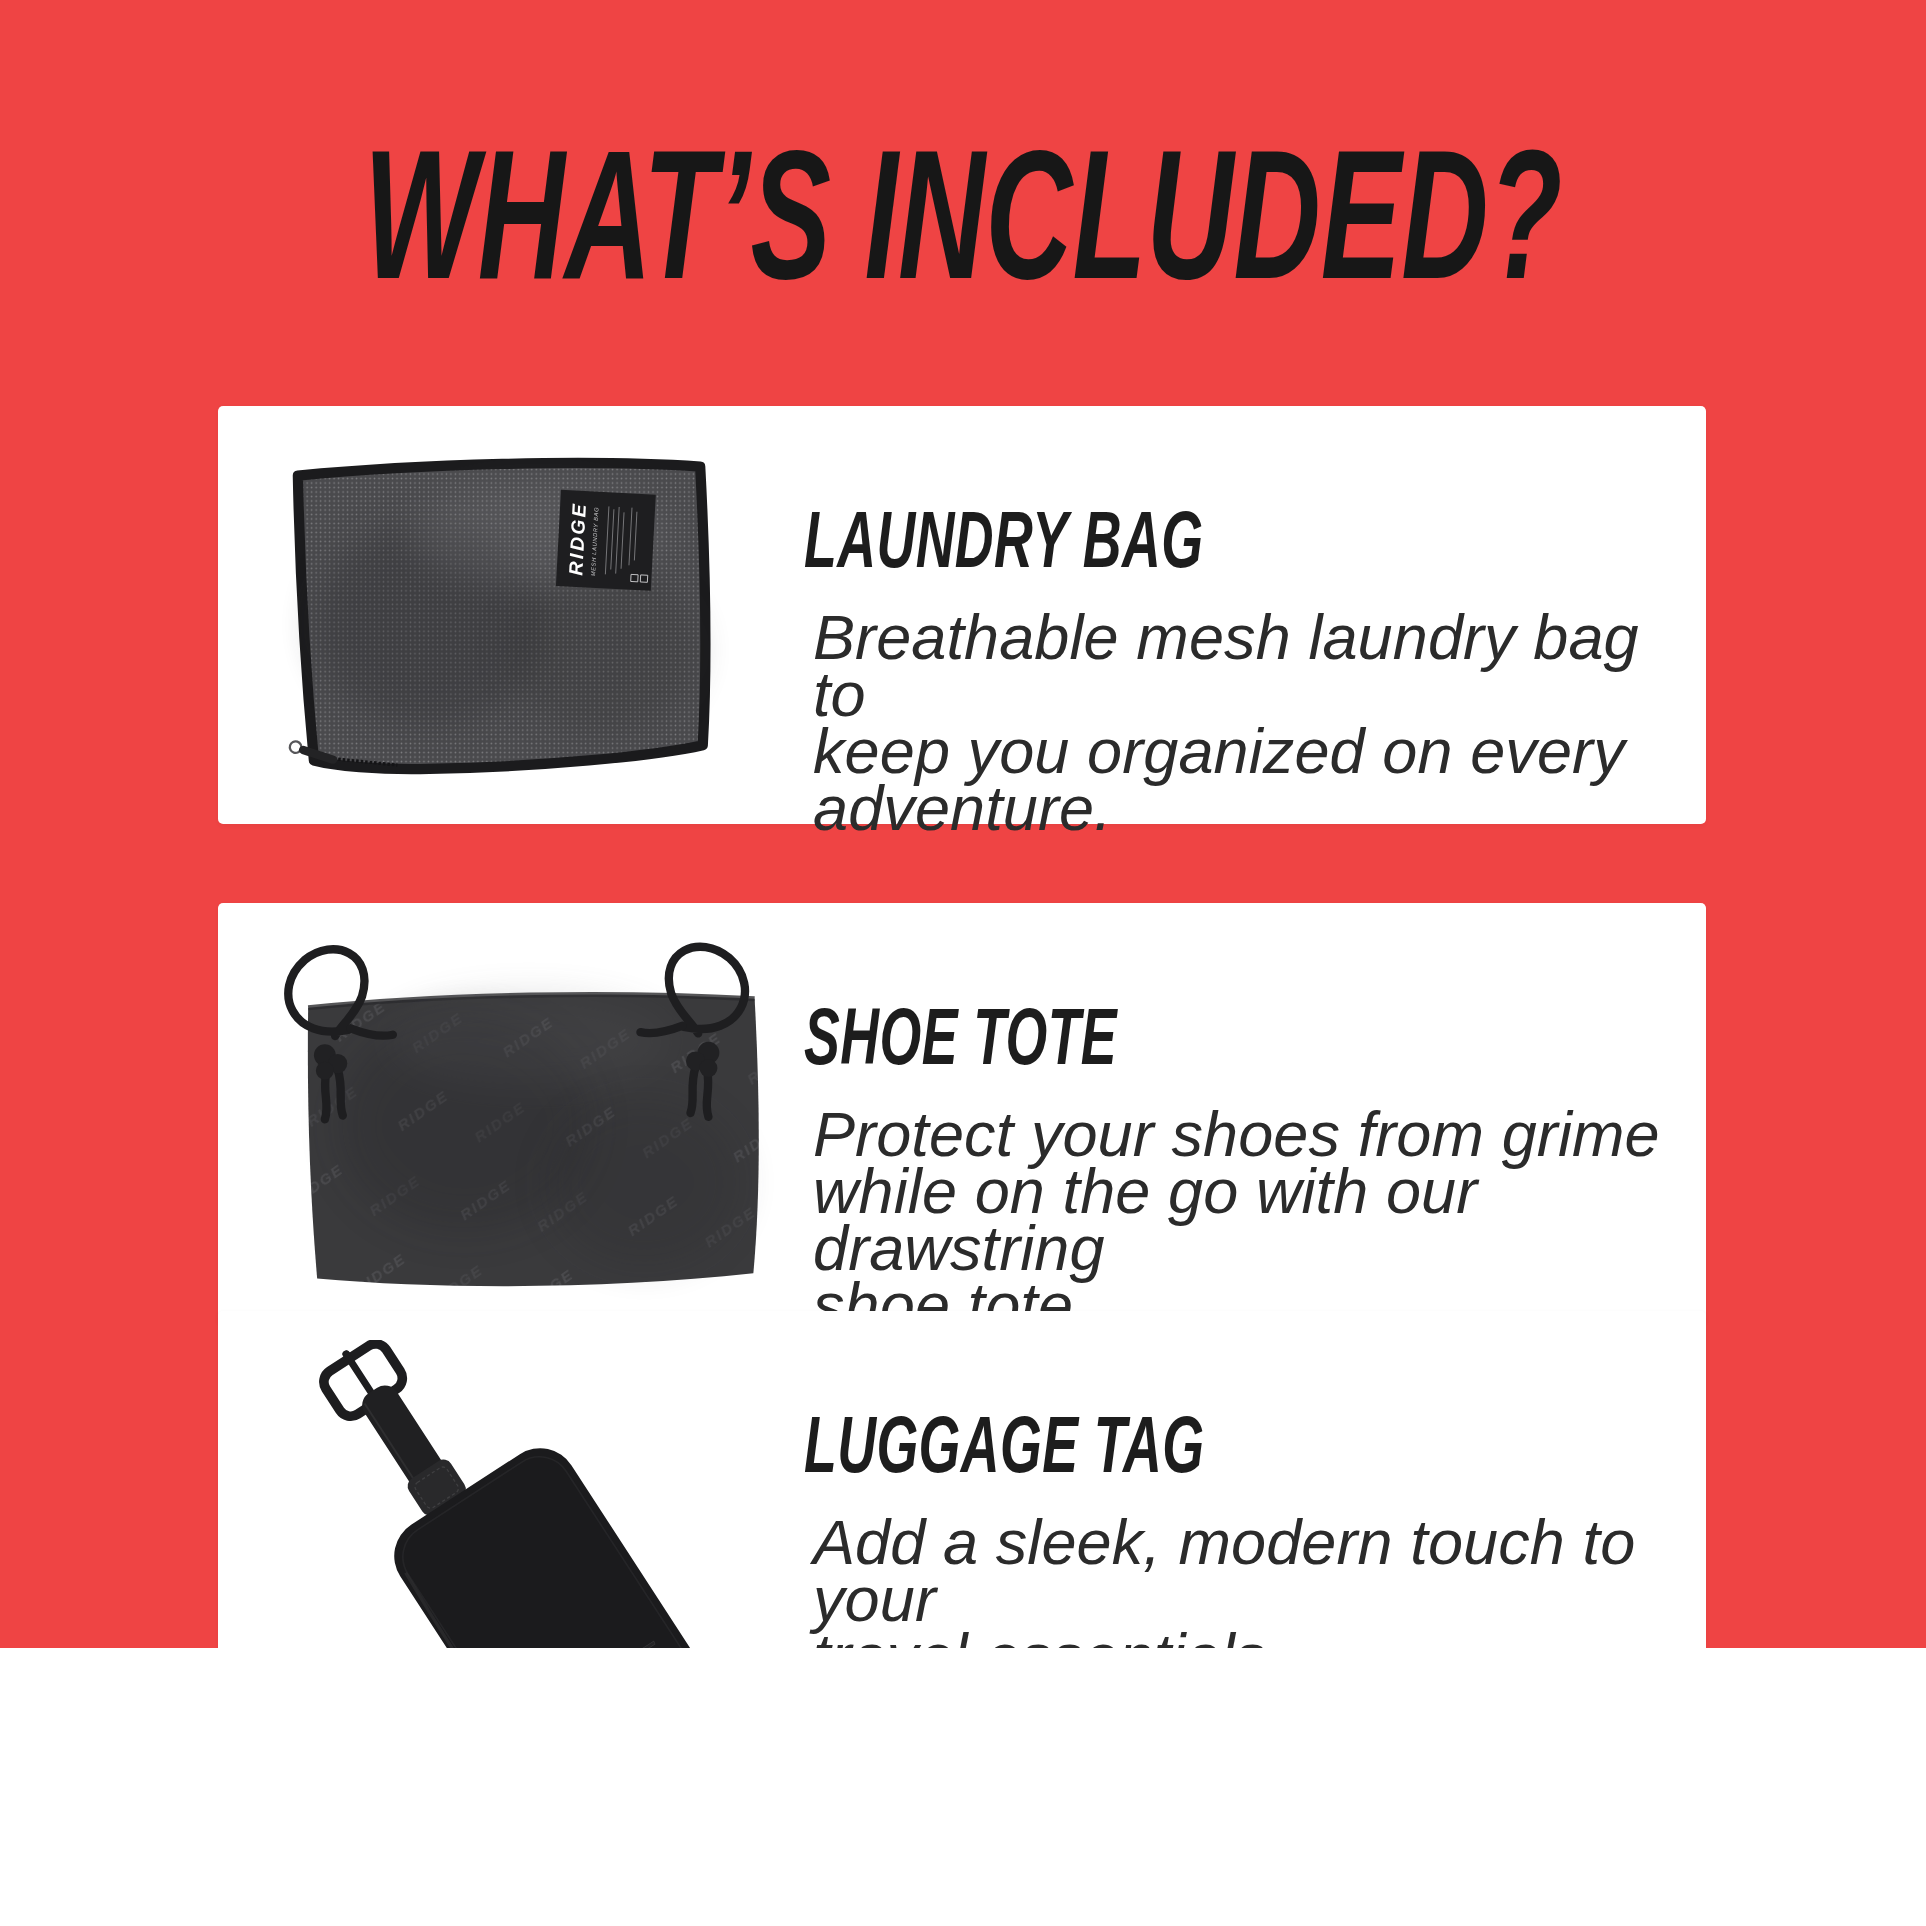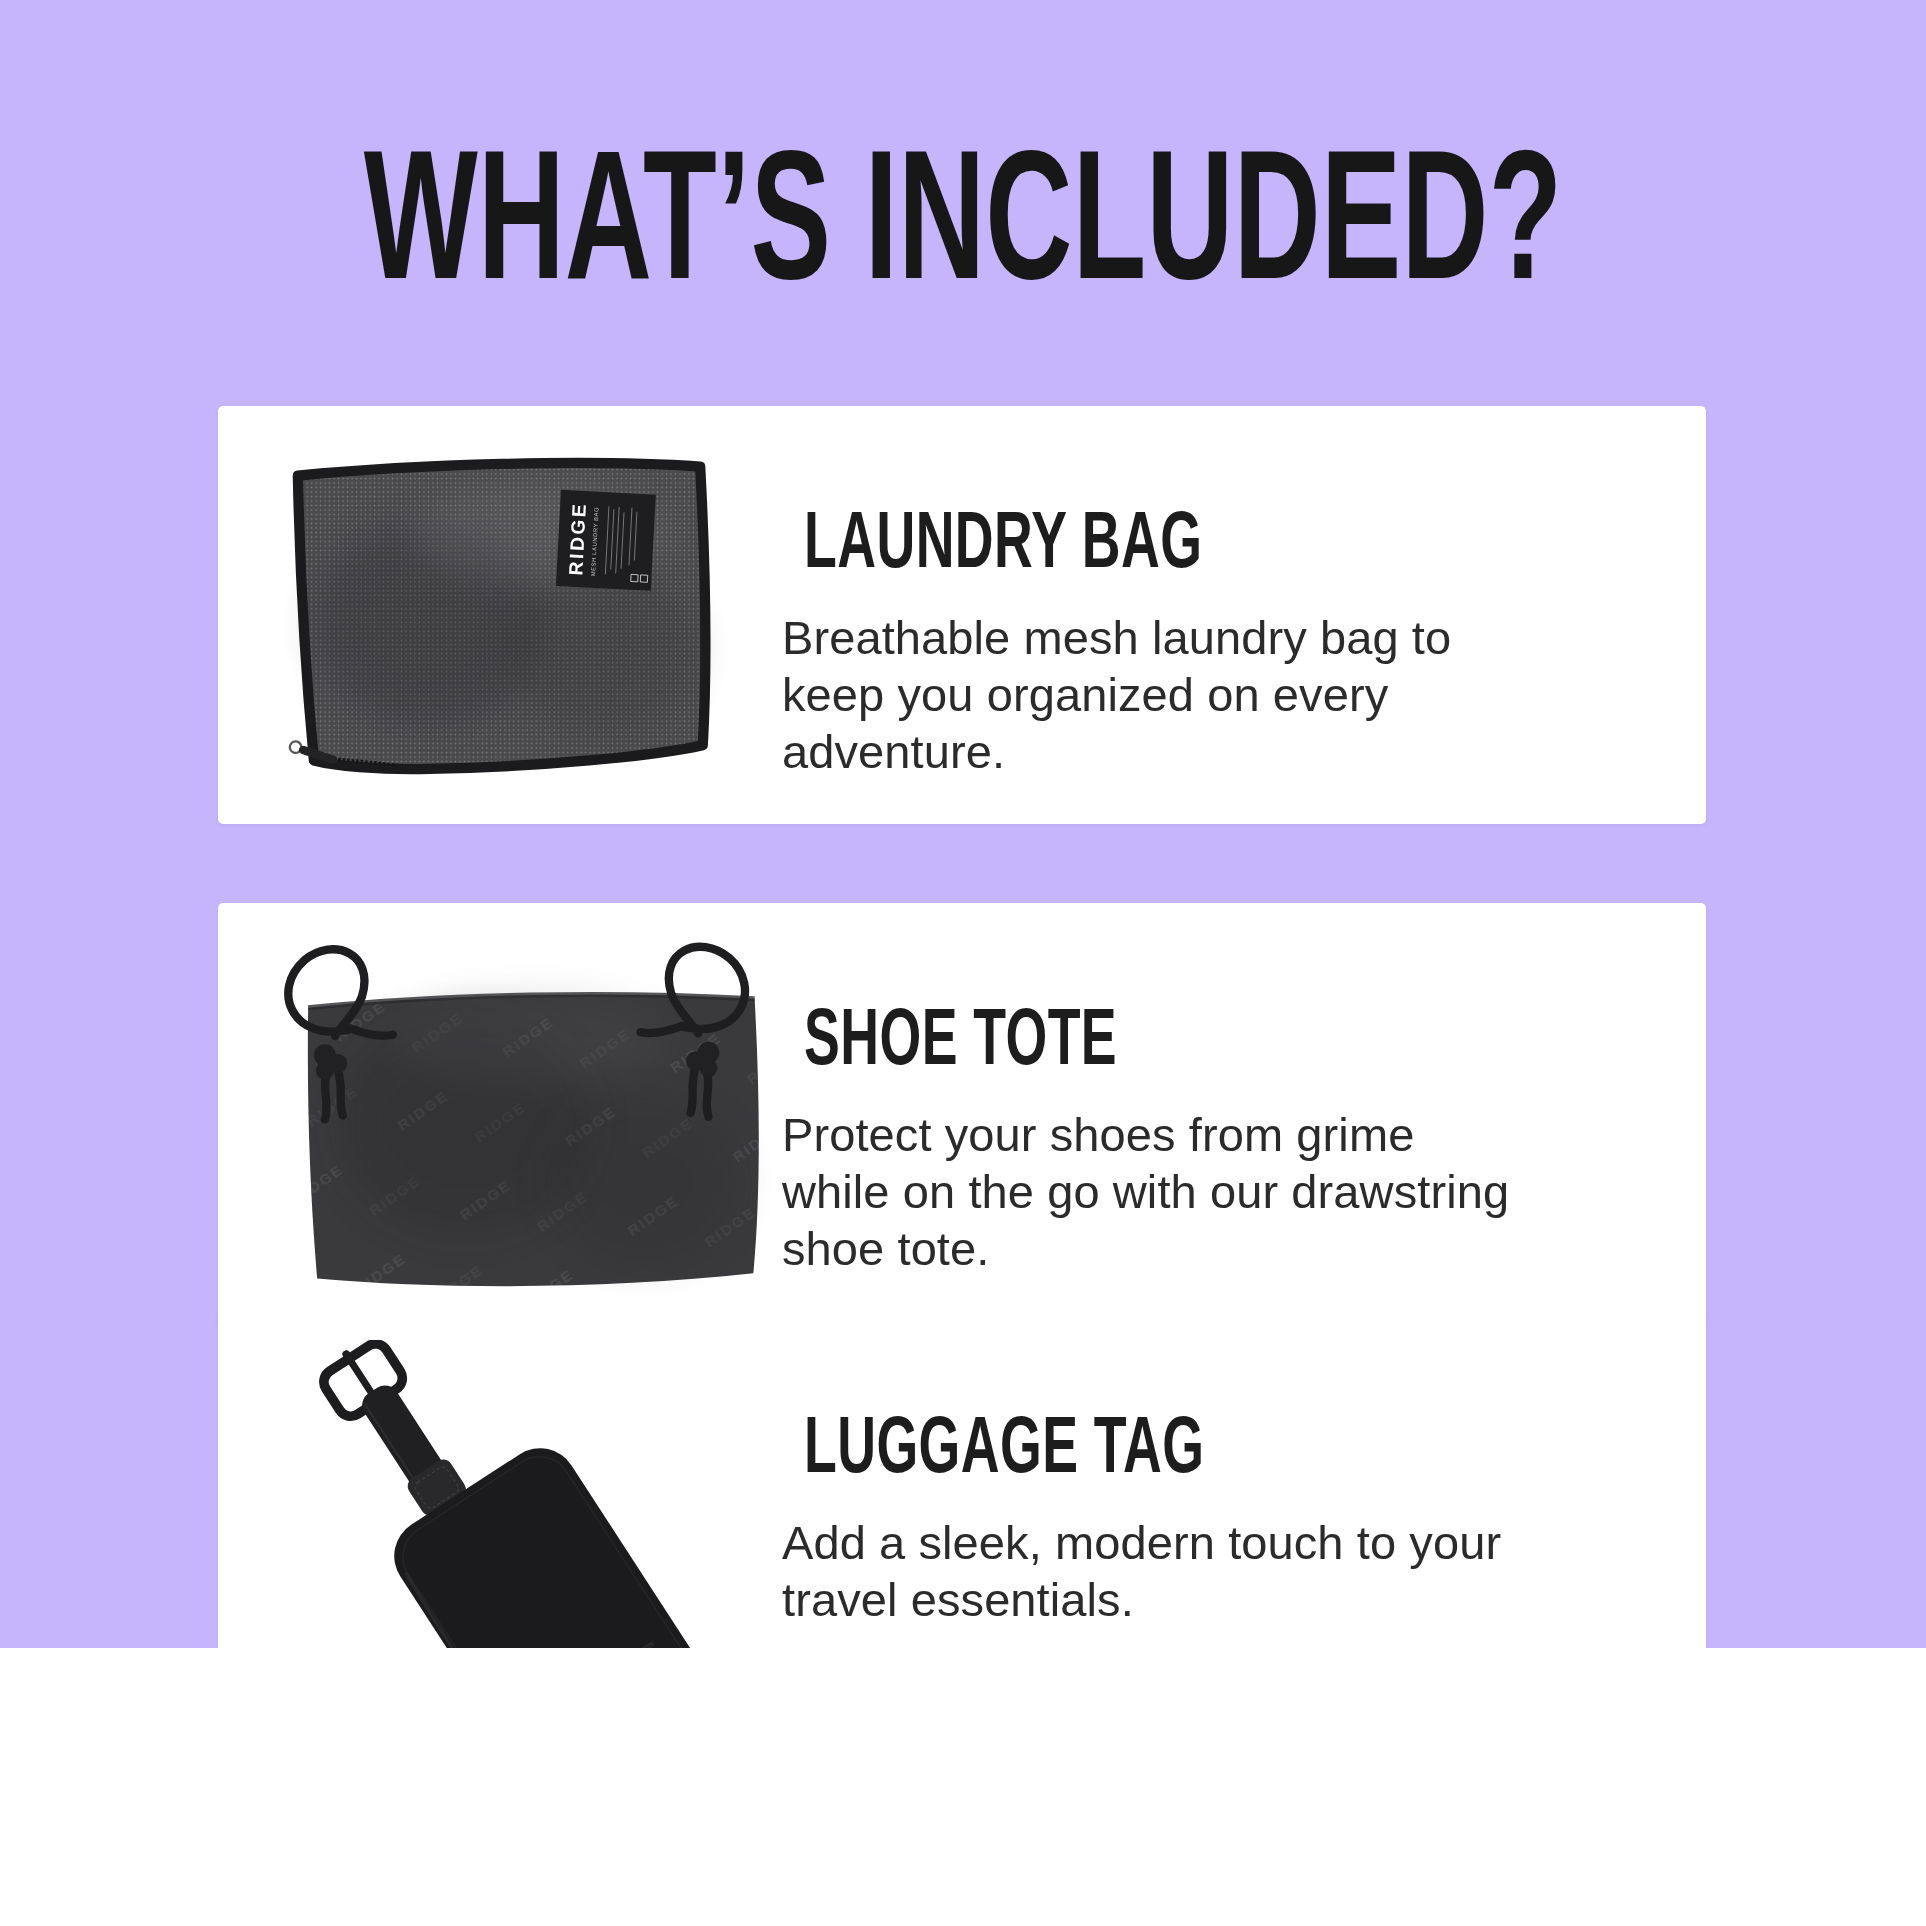--- a/index.html
+++ b/index.html
@@ -1,17 +1,17 @@
 <!DOCTYPE html>
 <html style="font-size:10.3px"><head>
 <meta charset="utf-8">
 <style>
   html,body{margin:0;padding:0;}
   body{width:1926px;height:1926px;font-family:"Liberation Sans",sans-serif;}
-  .stage{position:relative;width:1926px;height:1648px;background:#c4b5fd;overflow:hidden;}
+  .stage{position:relative;width:1926px;height:1648px;background:#ef4444;overflow:hidden;font-style:italic;}
 
   .page-title{
     position:absolute;top:123px;left:0;width:1926px;text-align:center;
     font-weight:700;font-size:183px;line-height:1;color:#171717;
     transform:scaleX(0.66);letter-spacing:0;white-space:nowrap;
   }
 
   .card{
     position:absolute;left:218px;width:1488px;background:#ffffff;
     border-radius:5.1px;box-shadow:0 1.3px 5.1px rgba(0,0,0,0.04);
@@ -20,22 +20,22 @@
   #card-shoe-tote{top:859px;height:421px;margin-top:44px;}
   #card-luggage-tag{top:1311px;height:421px;}
 
   .card-title{
     position:absolute;left:586px;top:94px;
     font-weight:700;font-size:79px;line-height:1;color:#1d1d1d;
     transform:scaleX(0.68);transform-origin:left top;
     letter-spacing:0.6px;white-space:nowrap;
   }
   .card-desc{
-    position:absolute;left:564px;top:203px;width:860px;
-    font-weight:400;font-size:47px;line-height:57px;color:#2b2b2b;
+    position:absolute;left:595px;top:203px;width:860px;
+    font-weight:400;font-size:63px;line-height:57px;color:#2b2b2b;
     white-space:pre-line;letter-spacing:0.1px;
   }
 
   .img-wrap{position:absolute;}
   #img-laundry{left:51px;top:37px;width:462px;height:347px;}
   #img-tote{left:35px;top:29px;width:526px;height:369px;}
   #img-tag{left:55px;top:29px;width:488px;height:385px;}
 
   svg{display:block;width:100%;height:100%;}
   .svg-brand{font-family:"Liberation Sans",sans-serif;font-weight:700;}

